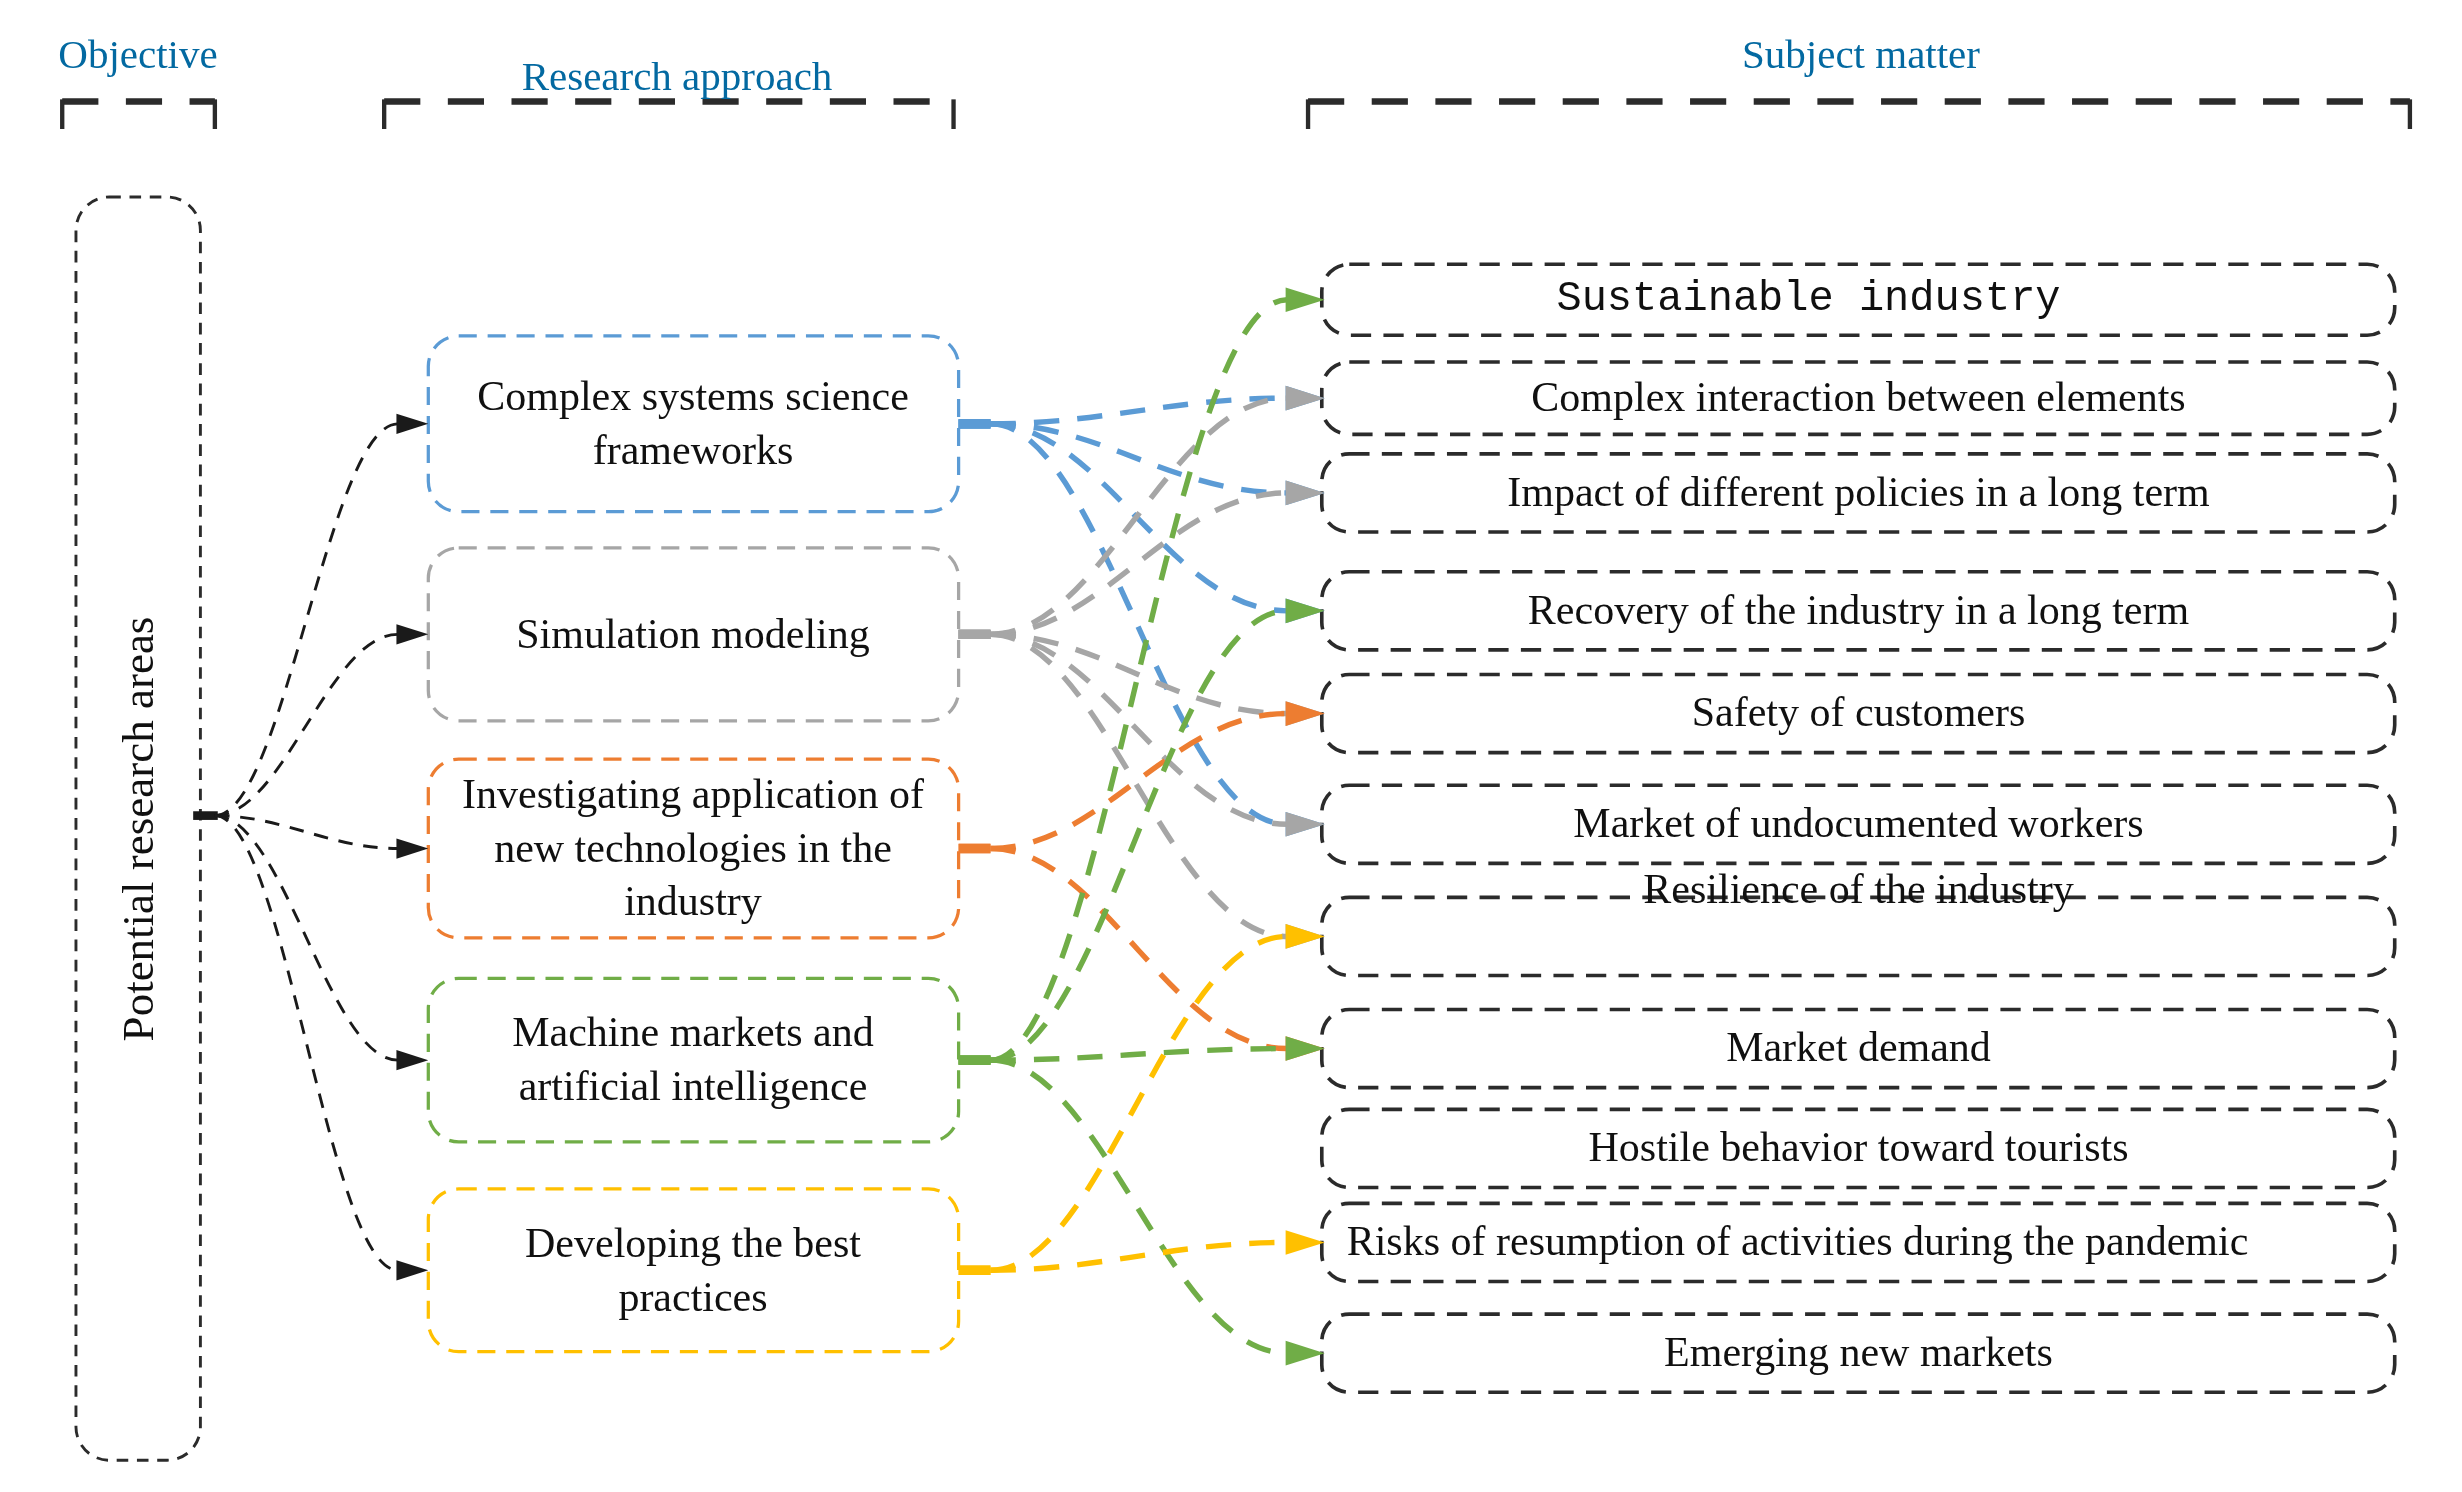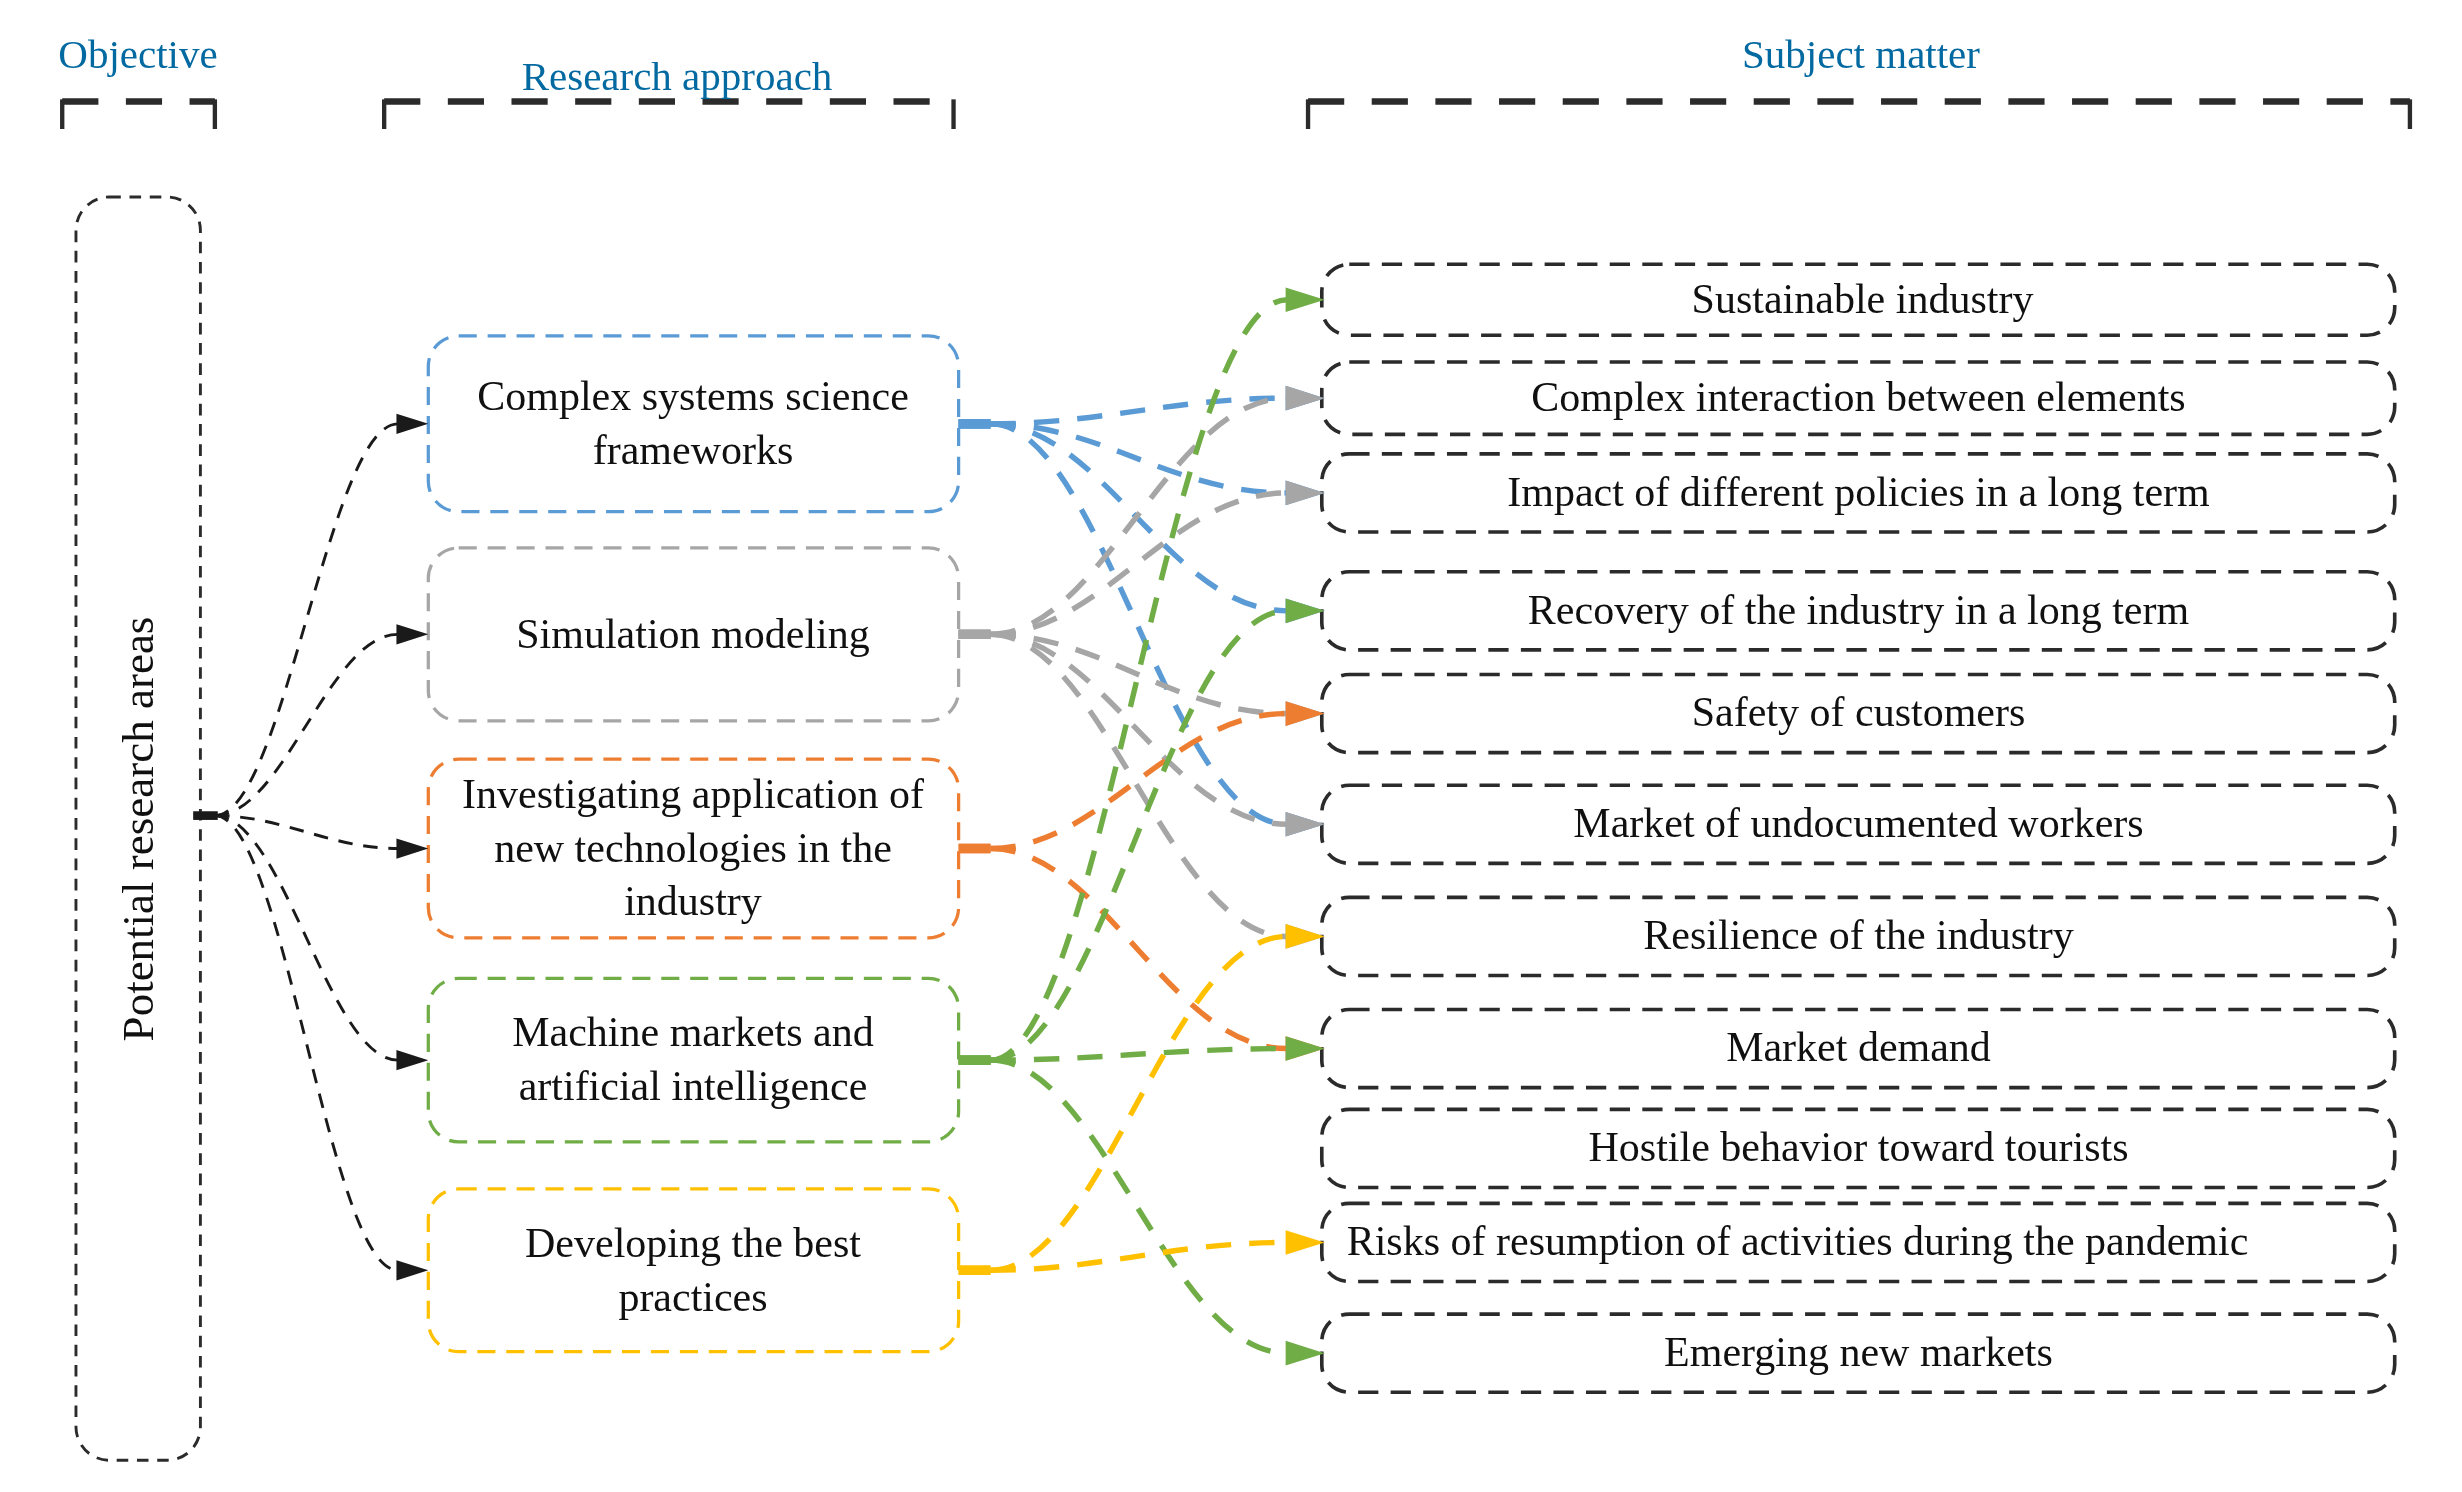--- a/index.html
+++ b/index.html
@@ -117,25 +117,25 @@
   <div class="vlabel" style="left: 76px; top: 197px; width: 124px; height: 1263px;">
     <span>Potential research areas</span>
   </div>
 
   <div class="lbl approach" style="left: 428px; top: 336px; width: 530px; height: 176px;">Complex systems science frameworks</div>
   <div class="lbl approach" style="left: 428px; top: 548px; width: 530px; height: 173px;">Simulation modeling</div>
   <div class="lbl approach" style="left: 428px; top: 759px; width: 530px; height: 179px;">Investigating application of new technologies in the industry</div>
   <div class="lbl approach" style="left: 428px; top: 978px; width: 530px; height: 164px;">Machine markets and artificial intelligence</div>
   <div class="lbl approach" style="left: 428px; top: 1189px; width: 530px; height: 163px;">Developing the best practices</div>
 
-  <div class="lbl subject" style="left: 1326px; top: 264px; width: 1073px; height: 71px;">Sustainable industry</div>
+  <div class="lbl subject" style="left: 1272px; top: 264px; width: 1073px; height: 71px; font-family: Liberation Mono, monospace;">Sustainable industry</div>
   <div class="lbl subject" style="left: 1322px; top: 362px; width: 1073px; height: 72px;">Complex interaction between elements</div>
   <div class="lbl subject" style="left: 1322px; top: 454px; width: 1073px; height: 78px;">Impact of different policies in a long term</div>
   <div class="lbl subject" style="left: 1322px; top: 572px; width: 1073px; height: 78px;">Recovery of the industry in a long term</div>
   <div class="lbl subject" style="left: 1322px; top: 674px; width: 1073px; height: 78px;">Safety of customers</div>
   <div class="lbl subject" style="left: 1322px; top: 785px; width: 1073px; height: 78px;">Market of undocumented workers</div>
-  <div class="lbl subject" style="left: 1322px; top: 897px; width: 1073px; height: 78px; font-family: Liberation Serif, serif;">Resilience of the industry</div>
+  <div class="lbl subject" style="left: 1322px; top: 851px; width: 1073px; height: 78px; font-family: Liberation Serif, serif;">Resilience of the industry</div>
   <div class="lbl subject" style="left: 1322px; top: 1009px; width: 1073px; height: 78px;">Market demand</div>
   <div class="lbl subject" style="left: 1322px; top: 1109px; width: 1073px; height: 78px;">Hostile behavior toward tourists</div>
   <div class="lbl subject" style="left: 1261px; top: 1203px; width: 1073px; height: 78px;">Risks of resumption of activities during the pandemic</div>
   <div class="lbl subject" style="left: 1322px; top: 1314px; width: 1073px; height: 78px;">Emerging new markets</div>
 </div>
 
 
 </body></html>

